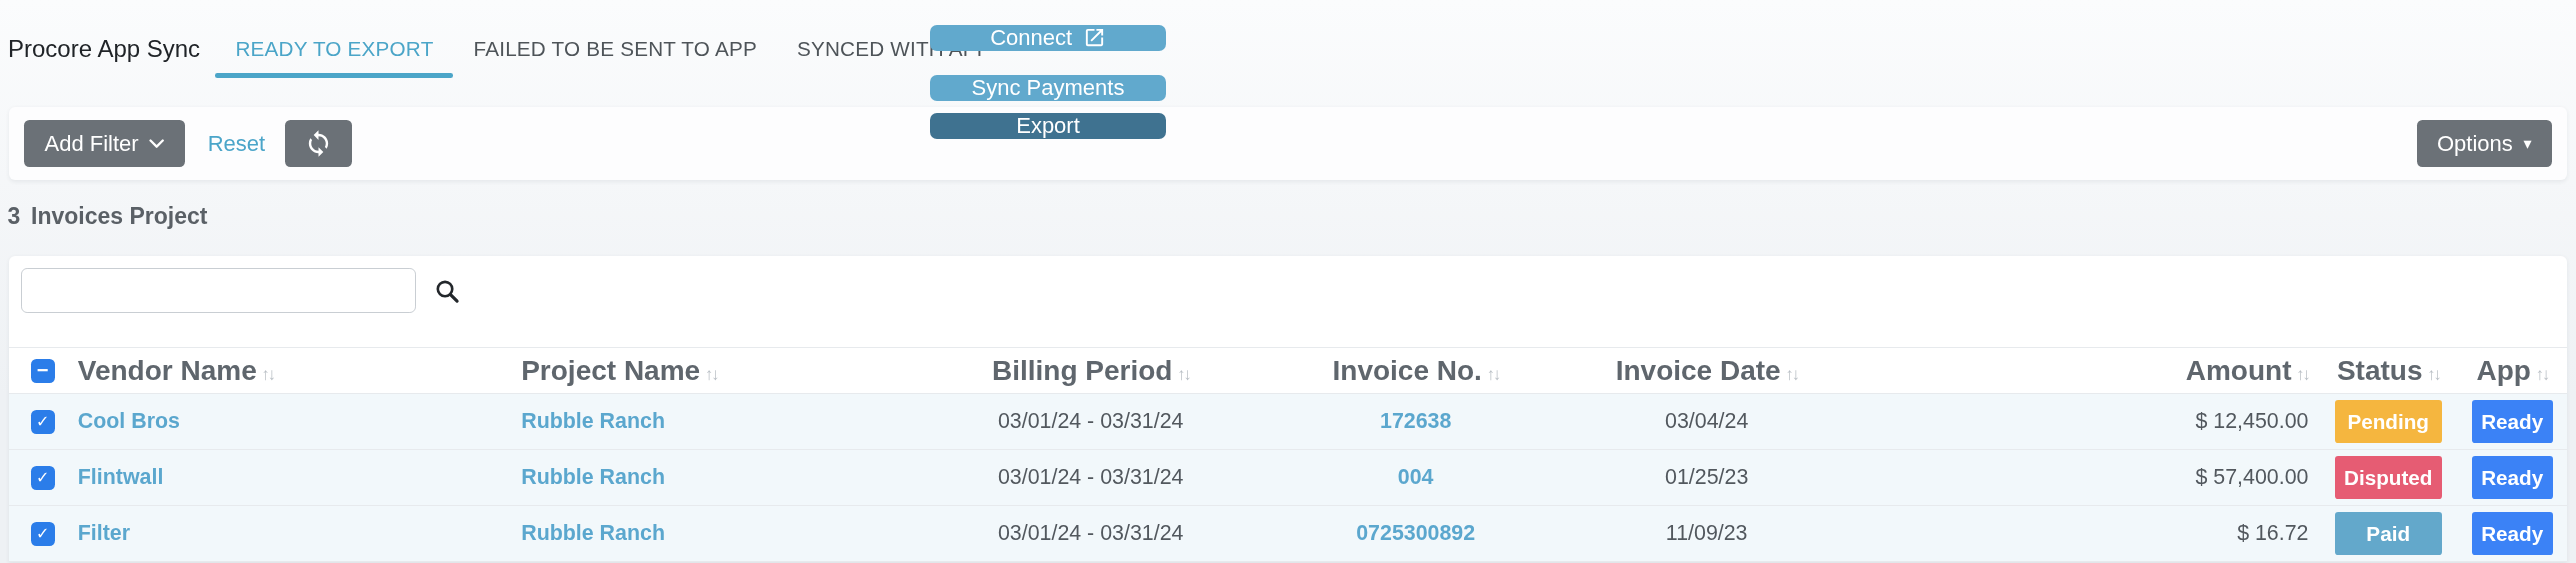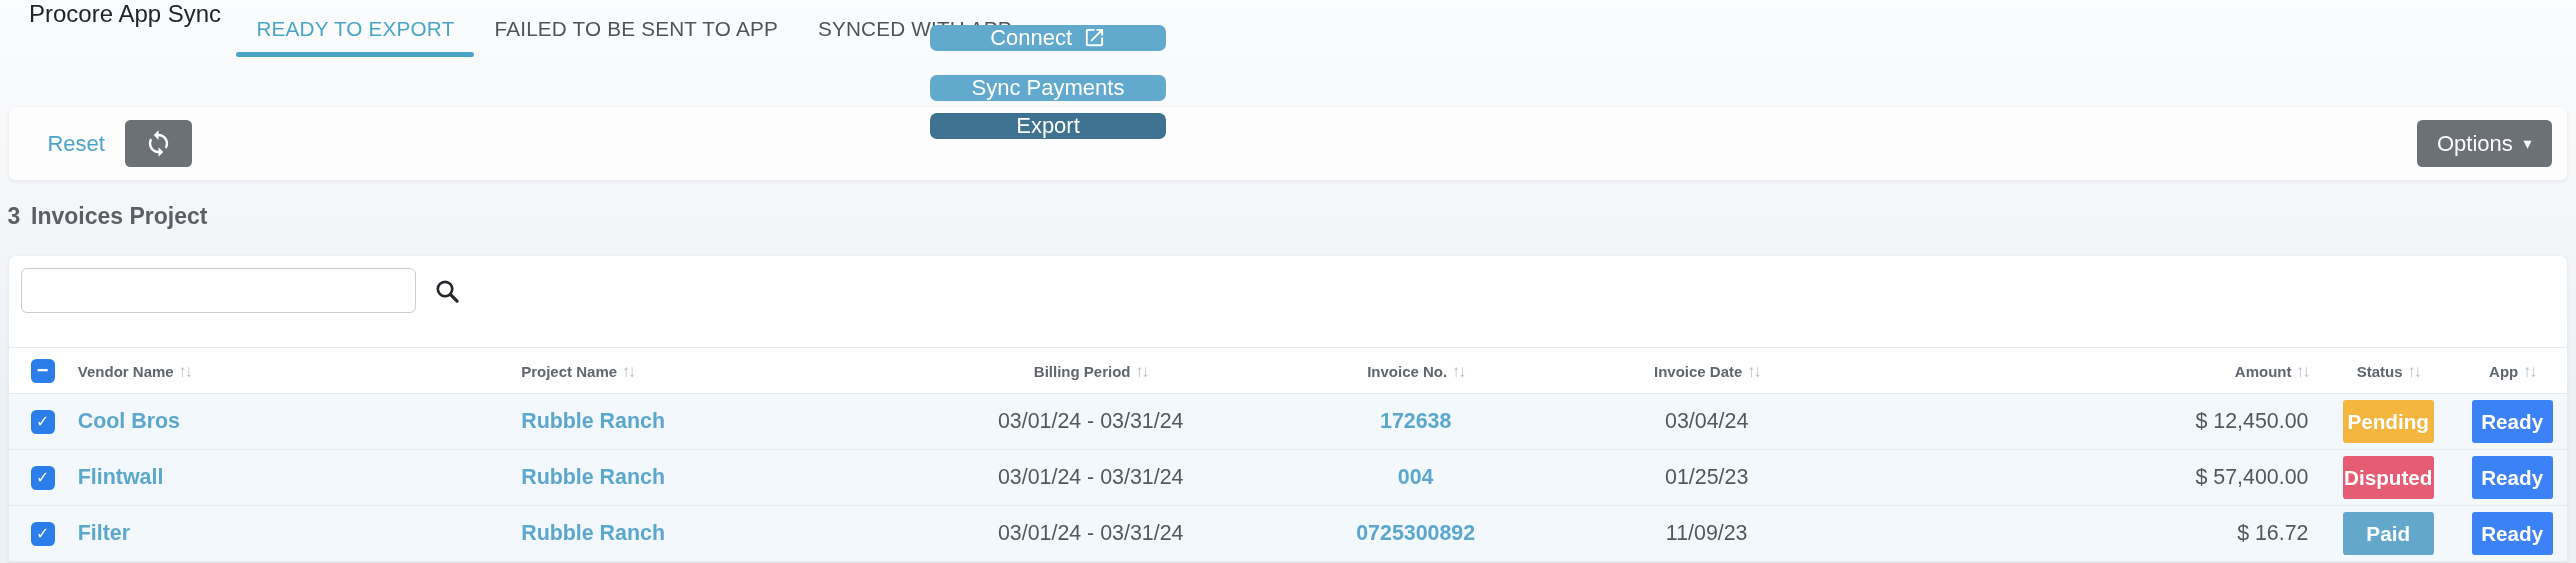--- a/index.html
+++ b/index.html
@@ -4,21 +4,21 @@
 <style>
   * { margin:0; padding:0; box-sizing:border-box; }
   html,body { width:2576px; height:564px; overflow:hidden; }
   body {
     font-family:"Liberation Sans","DejaVu Sans",sans-serif;
     background:linear-gradient(180deg,#fbfcfd 0%,#eef1f4 70%);
     color:#52585e;
   }
 
   
-  .topbar { position:relative; height:98px; display:flex; align-items:flex-start; padding-left:29px; }
+  .topbar { position:relative; height:98px; display:flex; align-items:center; padding-left:8px; }
   .app-title { font-size:24px; color:#202428; white-space:nowrap; }
   .tabs { display:flex; margin-left:15.3px; height:57px; }
   .tab { position:relative; display:flex; align-items:center; padding:0 20px; height:57px;
          font-size:20.7px; font-weight:500; letter-spacing:0.2px; color:#4e5459; cursor:pointer; white-space:nowrap; }
   .tab.active { color:#4BA5C8; }
   .tab.active::after { content:""; position:absolute; left:0; right:0; bottom:0; height:4.6px;
                        background:#4BA5C8; border-radius:2.3px; }
 
   .toolbar { position:absolute; left:930px; top:24.5px; display:flex; gap:12.2px; align-items:stretch; height:49px;flex-direction:column; }
   .btn { display:flex; align-items:center; justify-content:center; gap:10.7px; border:none; cursor:pointer;
@@ -54,40 +54,40 @@
                box-shadow:0 1.5px 4.6px rgba(33,40,50,.07); padding-top:12.2px; overflow:hidden; }
   .search-row { display:flex; align-items:center; gap:17px; padding-left:12.2px; height:45px; margin-bottom:34px; }
   .search-input { width:395px; height:45px; border:0.8px solid #c9ced3; border-radius:6.1px; font-size:21.4px;
                   font-family:inherit; padding:0 12.2px; color:#2a2e33; outline:none; background:#fff; }
   .search-icon { cursor:pointer; }
 
   table { width:100%; border-collapse:collapse; table-layout:fixed; }
   thead tr { height:46px; border-top:0.8px solid #e7eaed; border-bottom:0.8px solid #e7eaed; background:#fff; }
   tbody tr { height:56px; background:#f2f8fb; border-bottom:0.8px solid #e7eaed; }
   th, td { font-size:21.4px; vertical-align:middle; white-space:nowrap; overflow:hidden; }
-  .th-label { font-size:15px; font-weight:bold; color:#5f666d; cursor:pointer; }
+  .th-label { font-size:28px; font-weight:bold; color:#5f666d; cursor:pointer; }
   .sort { color:#b9bfc5; font-size:17px; margin-left:4.6px; cursor:pointer; }
   .sort i { font-style:normal; letter-spacing:-2.3px; }
 
   .col-check   { text-align:left; }
   .col-vendor  { text-align:left; padding-left:7.6px; }
   .col-project { text-align:left; padding-left:23px; }
   .col-billing, .col-invno, .col-invdate { text-align:center; }
   .col-amount  { text-align:right; padding-right:10.7px; color:#52585e; }
   .col-status, .col-app { text-align:center; }
 
   .cbx { width:24px; height:24px; margin-left:21.4px; border-radius:5.4px; background:#2B7DE9; color:#fff;
          display:flex; align-items:center; justify-content:center; font-size:16px; font-weight:bold; cursor:pointer; }
   .cbx.indeterminate { font-size:20px; }
 
   .link { color:#5BA7CE; font-weight:bold; text-decoration:none; cursor:pointer; }
 
   .badge { display:inline-flex; align-items:center; justify-content:center; height:43px; border-radius:3.1px;
            color:#fff; font-size:20.7px; font-weight:bold; }
-  .badge-status { width:91px; }
+  .badge-status { width:107px; }
   .badge-app { width:81px; }
   .badge--pending  { background:#F5B63F; }
   .badge--disputed { background:#E65C73; }
   .badge--paid     { background:#63A8CB; }
   .badge--ready    { background:#3b82f6; }
 </style>
 </head>
 <body>
 
 <div class="page">
@@ -120,20 +120,26 @@
           <span class="caret">▾</span>
         </button>
       </div>
 
       <button class="btn btn-blue btn-sync">Sync Payments</button>
       <button class="btn btn-dark btn-export">Export</button>
     </div>
   </header>
 
   <section class="filter-card">
+    <button class="btn-gray btn-addfilter">
+      <span>Add Filter</span>
+      <svg width="15.3" height="10" viewBox="0 0 20 13">
+        <polyline points="2,2 10,10 18,2" fill="none" stroke="#fff" stroke-width="3" stroke-linecap="round" stroke-linejoin="round"></polyline>
+      </svg>
+    </button>
     <a class="reset-link">Reset</a>
     <button class="btn-gray btn-refresh">
       <svg width="29" height="29" viewBox="0 0 24 24">
         <path fill="#fff" d="M12 4V1L8 5l4 4V6c3.31 0 6 2.69 6 6 0 1.01-.25 1.97-.7 2.8l1.46 1.46A7.93 7.93 0 0 0 20 12c0-4.42-3.58-8-8-8zm0 14c-3.31 0-6-2.69-6-6 0-1.01.25-1.97.7-2.8L5.24 7.74A7.93 7.93 0 0 0 4 12c0 4.42 3.58 8 8 8v3l4-4-4-4v3z"></path>
       </svg>
     </button>
     <button class="btn-gray btn-options">
       <span>Options</span>
       <span class="caret">▾</span>
     </button>

